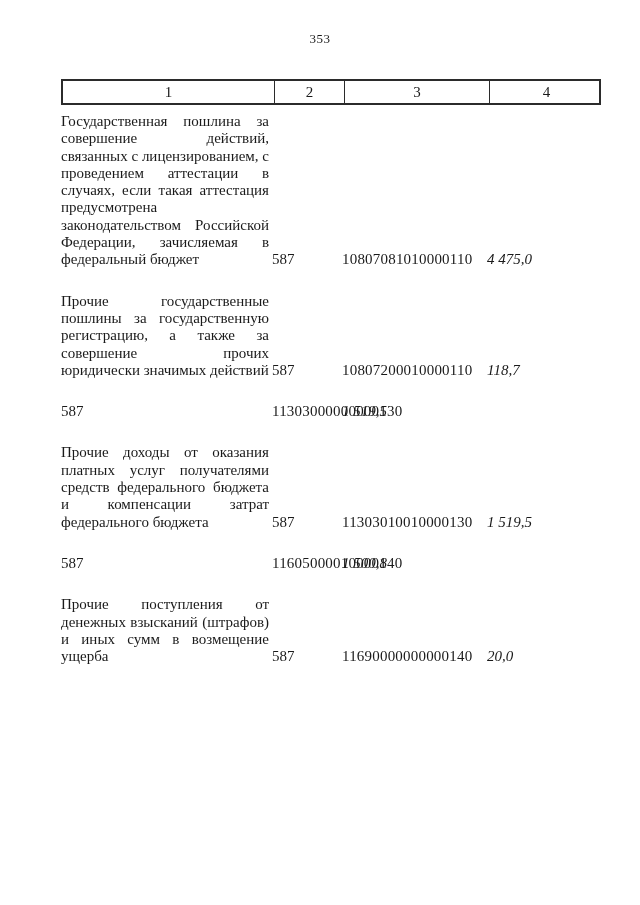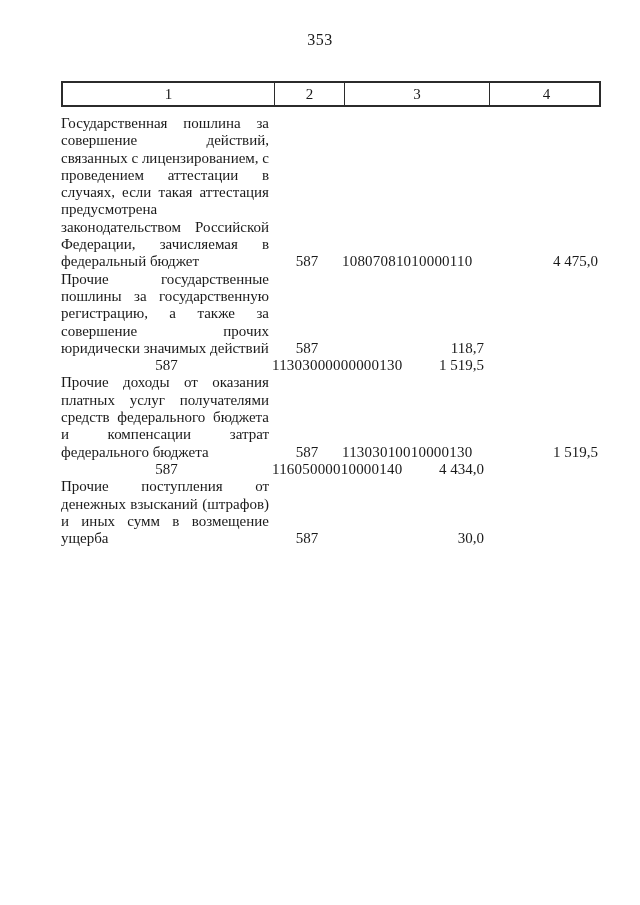--- a/index.html
+++ b/index.html
@@ -11,21 +11,21 @@
     width: 640px;
     height: 905px;
     position: relative;
     font-family: "Liberation Serif", "DejaVu Serif", serif;
     color: #1a1a1a;
     overflow: hidden;
   }
   .page-number {
     text-align: center;
     margin-top: 31px;
-    font-size: 16px;
+    font-size: 13px;
     letter-spacing: 0.5px;
   }
   .doc-table {
     margin-left: 61px;
     width: 540px;
   }
   .thead {
     display: grid;
     grid-template-columns: 211px 70px 145px 114px;
     border: 2px solid #2b2b2b;
@@ -38,46 +38,47 @@
     line-height: 22px;
     height: 22px;
   }
   .thead .hcell + .hcell {
     border-left: 1.5px solid #2b2b2b;
   }
   .trow {
     display: grid;
     grid-template-columns: 211px 70px 145px 114px;
     align-items: end;
+    margin-top: 24px;
   }
   .trow.first {
     margin-top: 8px;
   }
   .cell {
     font-size: 15px;
     line-height: 17.3px;
   }
   .cell-name {
     text-align: justify;
     text-align-last: left;
     padding-right: 3px;
     box-sizing: border-box;
   }
   .cell-admin {
-    text-align: center;
   }
   .cell-code {
     text-align: left;
     letter-spacing: 0.2px;
   }
   .cell-amount {
-    text-align: right;
+    text-align: left;
     padding-right: 3px;
     box-sizing: border-box;
     white-space: nowrap;
+    font-style: italic;
   }
 </style>
 </head>
 <body>
 
 <div class="page-number">353</div>
 
 <div class="doc-table">
 
   <div class="thead">
@@ -90,41 +91,43 @@
   <div class="trow first">
     <div class="cell cell-name">Государственная пошлина за совершение действий, связанных с лицензированием, с проведением аттестации в случаях, если такая аттестация предусмотрена законодательством Российской Федерации, зачисляемая в федеральный бюджет</div>
     <div class="cell cell-admin">587</div>
     <div class="cell cell-code">10807081010000110</div>
     <div class="cell cell-amount">4 475,0</div>
   </div>
 
   <div class="trow">
     <div class="cell cell-name">Прочие государственные пошлины за государственную регистрацию, а также за совершение прочих юридически значимых действий</div>
     <div class="cell cell-admin">587</div>
+    <div class="cell cell-code">10807200010000110</div>
     <div class="cell cell-amount">118,7</div>
   </div>
 
   <div class="trow">
     <div class="cell cell-admin">587</div>
     <div class="cell cell-code">11303000000000130</div>
     <div class="cell cell-amount">1 519,5</div>
   </div>
 
   <div class="trow">
     <div class="cell cell-name">Прочие доходы от оказания платных услуг получателями средств федерального бюджета и компенсации затрат федерального бюджета</div>
     <div class="cell cell-admin">587</div>
     <div class="cell cell-code">11303010010000130</div>
     <div class="cell cell-amount">1 519,5</div>
   </div>
 
   <div class="trow">
     <div class="cell cell-admin">587</div>
     <div class="cell cell-code">11605000010000140</div>
-    <div class="cell cell-amount">4 434,0</div>
+    <div class="cell cell-amount">1 500,8</div>
   </div>
 
   <div class="trow">
     <div class="cell cell-name">Прочие поступления от денежных взысканий (штрафов) и иных сумм в возмещение ущерба</div>
     <div class="cell cell-admin">587</div>
-    <div class="cell cell-amount">30,0</div>
+    <div class="cell cell-code">11690000000000140</div>
+    <div class="cell cell-amount">20,0</div>
   </div>
 
 </div>
 
 </body></html>

